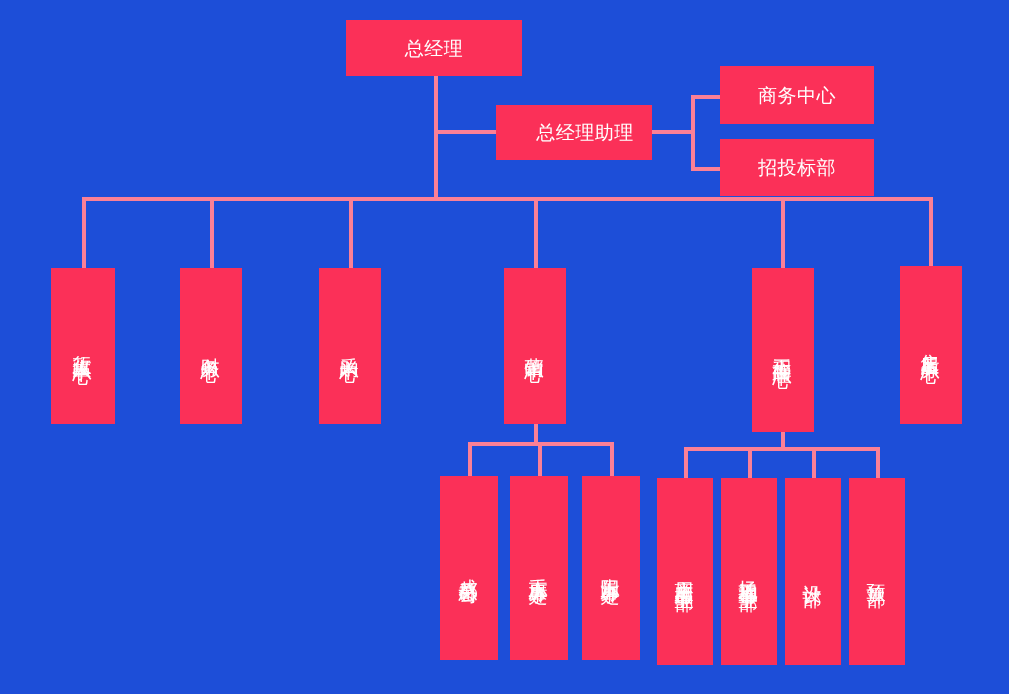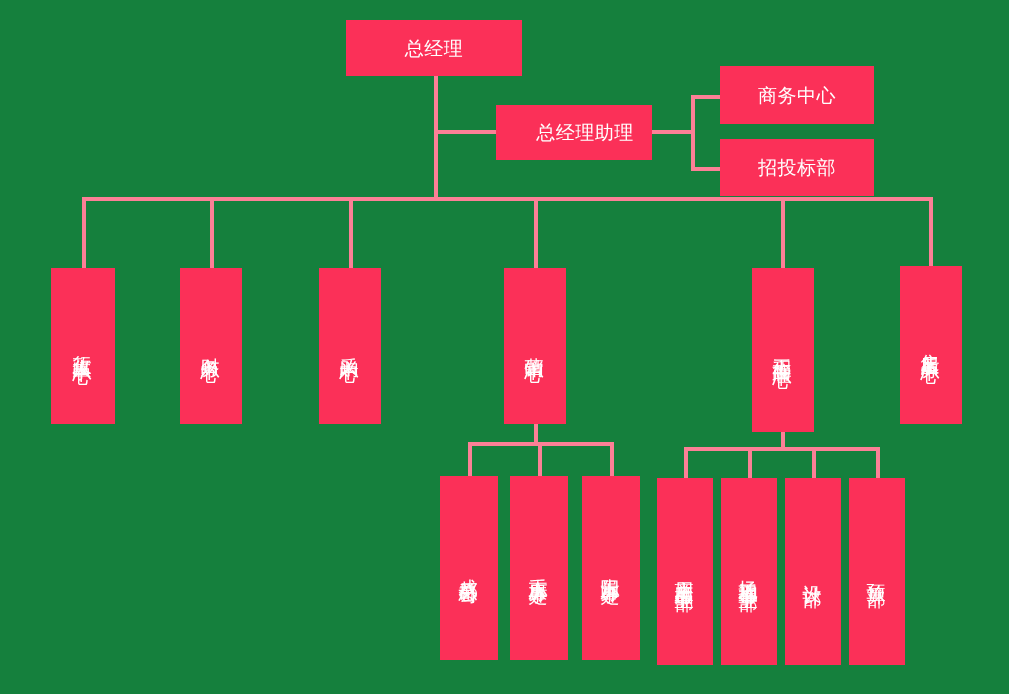--- a/index.html
+++ b/index.html
@@ -8,21 +8,21 @@
     padding: 0;
     background: #ffffff;
   }
   body {
     font-family: "DejaVu Serif", "Liberation Serif", serif;
   }
   #chart-canvas {
     position: relative;
     width: 1009px;
     height: 694px;
-    background: #15803d;
+    background: #1d4ed8;
     overflow: hidden;
   }
   .node {
     position: absolute;
     background: #fb3058;
     color: #ffffff;
     display: flex;
     align-items: center;
     justify-content: center;
     text-align: center;

